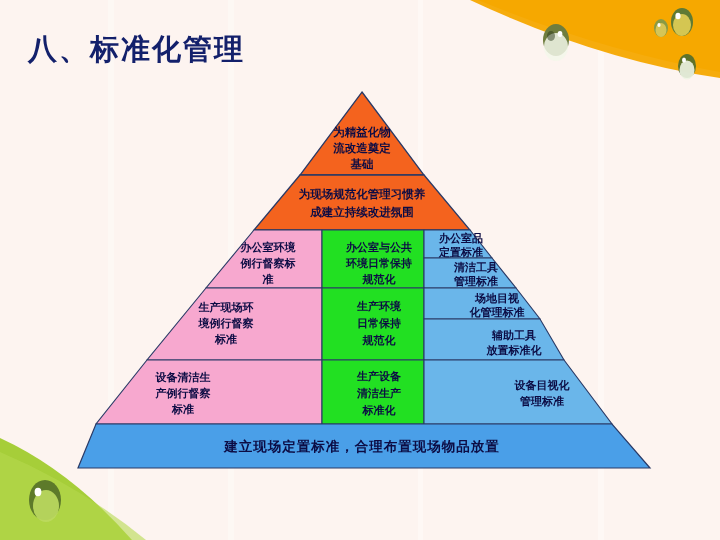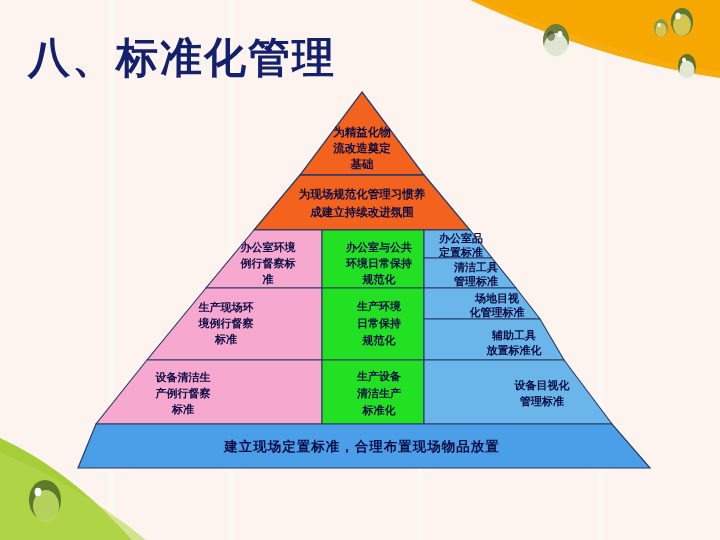--- a/index.html
+++ b/index.html
@@ -11,21 +11,21 @@
     overflow:hidden;
   }
 
   
   #bg { position:absolute; inset:0; z-index:0; }
 
   
   .slide-title{
     position:absolute; left:28px; top:30px; z-index:5;
     font-family:"DejaVu Serif", serif;
-    font-size:42px; font-weight:bold; letter-spacing:2px;
+    font-size:29px; font-weight:bold; letter-spacing:2px;
     color:#13206b;
     white-space:nowrap;
   }
 
   
   #pyramid { position:absolute; left:0; top:0; z-index:3; }
   #pyramid text{
     font-family:"DejaVu Serif", serif;
     font-weight:bold;
     fill:#0c0c44;

